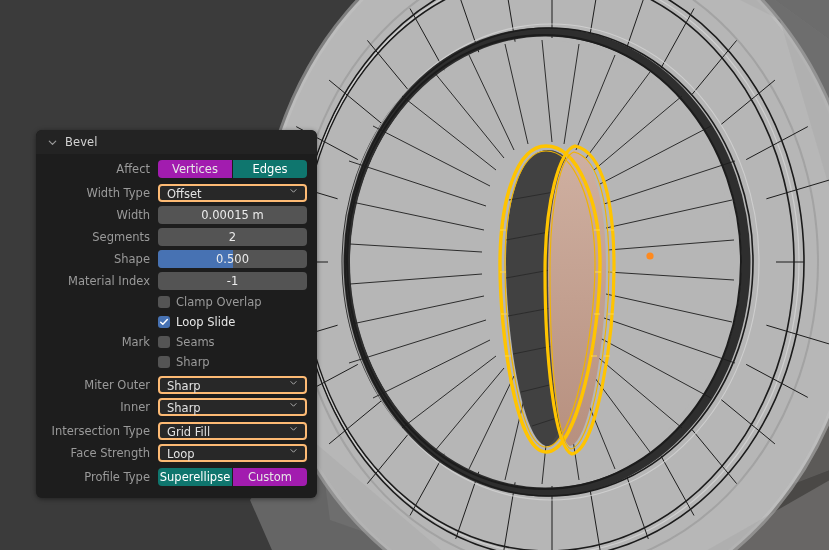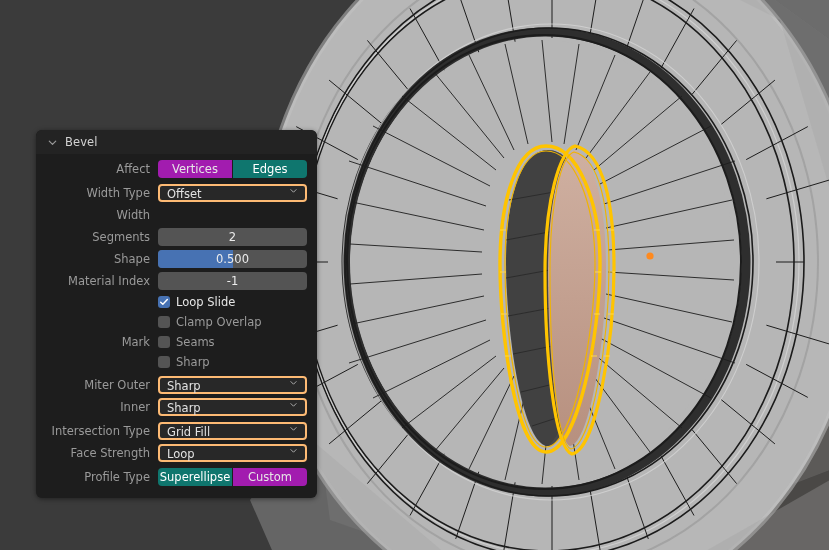--- a/index.html
+++ b/index.html
@@ -389,20 +389,25 @@
             <span class="dd-txt">Offset</span>
             <svg class="chev" viewBox="0 0 12 12">
               <path d="M2.5 4.8 L6 8.3 L9.5 4.8" fill="none" stroke="#cfcfcf" stroke-width="1.2" stroke-linecap="round" stroke-linejoin="round"></path>
             </svg>
           </div>
         </div>
       </div>
 
       <div class="row">
         <div class="lbl">Width</div>
+        <div class="field">
+          <div class="num">
+            <span class="nval">0.00015 m</span>
+          </div>
+        </div>
       </div>
 
       <div class="row">
         <div class="lbl">Segments</div>
         <div class="field">
           <div class="num">
             <span class="nval">2</span>
           </div>
         </div>
       </div>
@@ -419,41 +424,41 @@
 
       <div class="row">
         <div class="lbl">Material Index</div>
         <div class="field">
           <div class="num">
             <span class="nval">-1</span>
           </div>
         </div>
       </div>
 
+
+      <div class="cbrow">
+        <div class="lbl"></div>
+        <div class="cbfield">
+          <span class="cb"></span>
+          <span class="cbtxt">Clamp Overlap</span>
+        </div>
+      </div>
 
       <div class="cbrow">
         <div class="lbl"></div>
         <div class="cbfield">
           <span class="cb checked">
             <svg class="mark" viewBox="0 0 12 12">
               <path d="M2 6.2 L4.6 8.8 L10 3" fill="none" stroke="#ffffff" stroke-width="1.7" stroke-linecap="round" stroke-linejoin="round"></path>
             </svg>
           </span>
           <span class="cbtxt strong">Loop Slide</span>
         </div>
       </div>
 
-      <div class="cbrow">
-        <div class="lbl"></div>
-        <div class="cbfield">
-          <span class="cb"></span>
-          <span class="cbtxt">Clamp Overlap</span>
-        </div>
-      </div>
-
       <div class="cbrow gap">
         <div class="lbl">Mark</div>
         <div class="cbfield">
           <span class="cb"></span>
           <span class="cbtxt">Seams</span>
         </div>
       </div>
 
       <div class="cbrow">
         <div class="lbl"></div>

